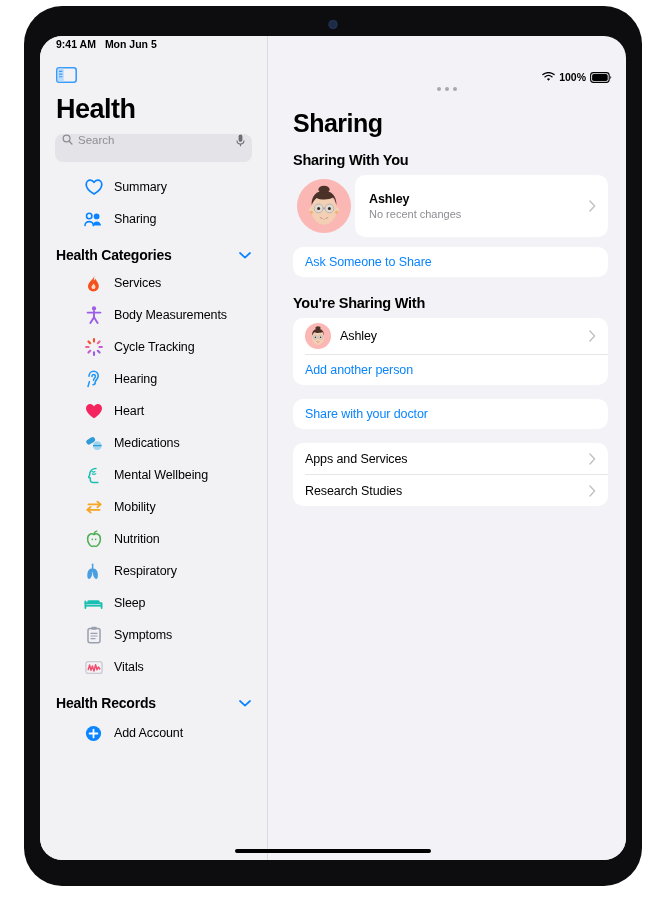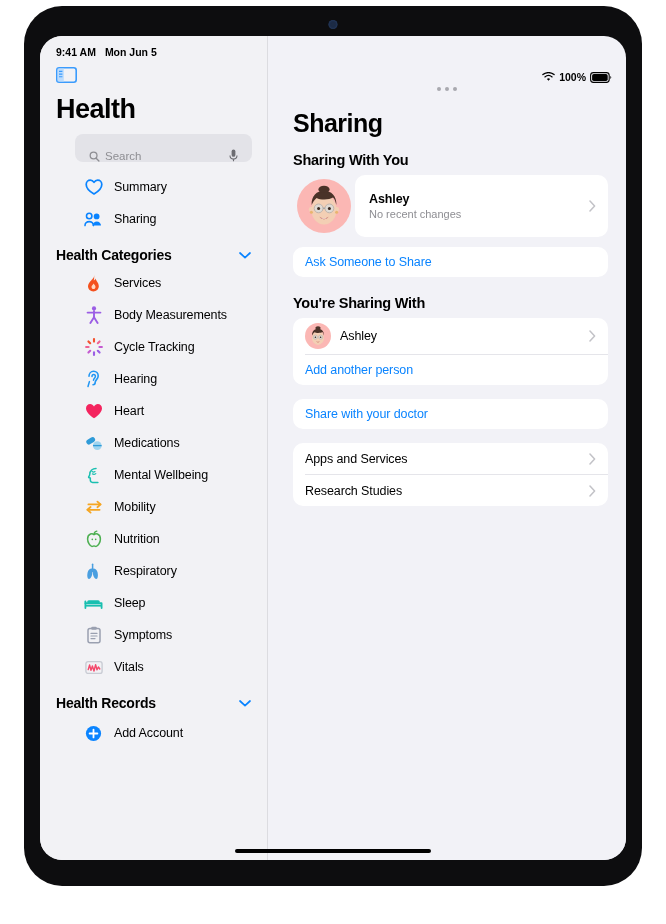--- a/index.html
+++ b/index.html
@@ -45,21 +45,21 @@
     height: 100%;
     background: #f2f2f5;
     border-right: 1px solid #dcdce0;
     padding: 0 0 0 0;
     overflow: hidden;
     position: relative;
   }
   .statusbar {
     height: 22px;
     display: flex;
-    align-items: flex-end;
+    align-items: flex-start;
     padding: 2px 0 0 16px;
     font-size: 10.5px;
     font-weight: bold;
     color: #000;
     gap: 9px;
     white-space: nowrap;
   }
   .sb-toggle-wrap { padding: 9px 0 0 16px; }
   .sb-toggle {
     width: 21px; height: 16px;
@@ -70,24 +70,23 @@
     letter-spacing: -0.5px;
     padding: 7px 0 0 16px;
     color: #000;
   }
   .search-wrap { padding: 9px 15px 0 15px; }
   .search-box {
     height: 28px;
     background: #e3e3e8;
     border-radius: 8px;
     display: flex;
-    align-items: flex-end;
-    padding: 0 14px;
+    align-items: flex-start;
+    padding: 0 7px;
     gap: 5px;
-    margin-left: 20px;
   }
   .search-placeholder {
     font-size: 11.5px;
     color: #8e8e93;
     flex: 1;
   }
 
   .nav-list { padding: 9px 0 0 0; margin-left: 28px; }
   .nav-item {
     height: 32px;

